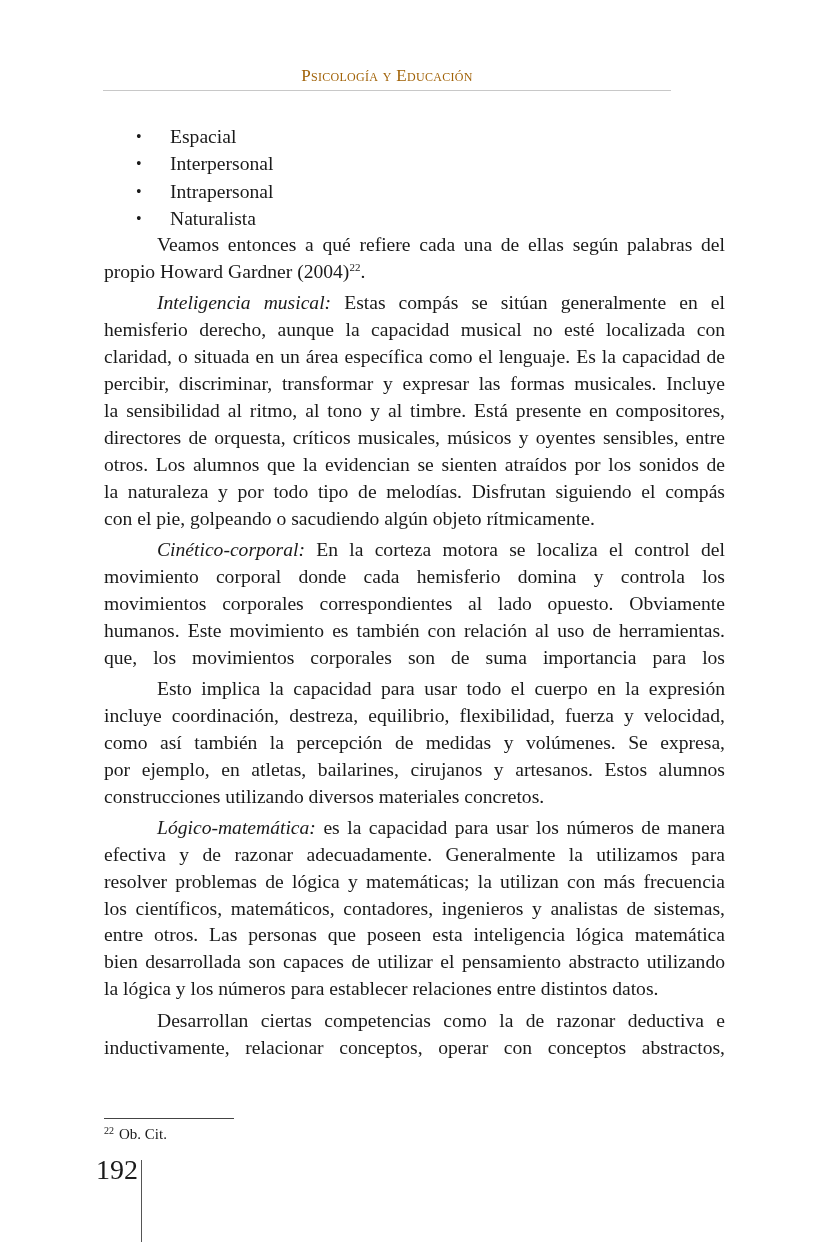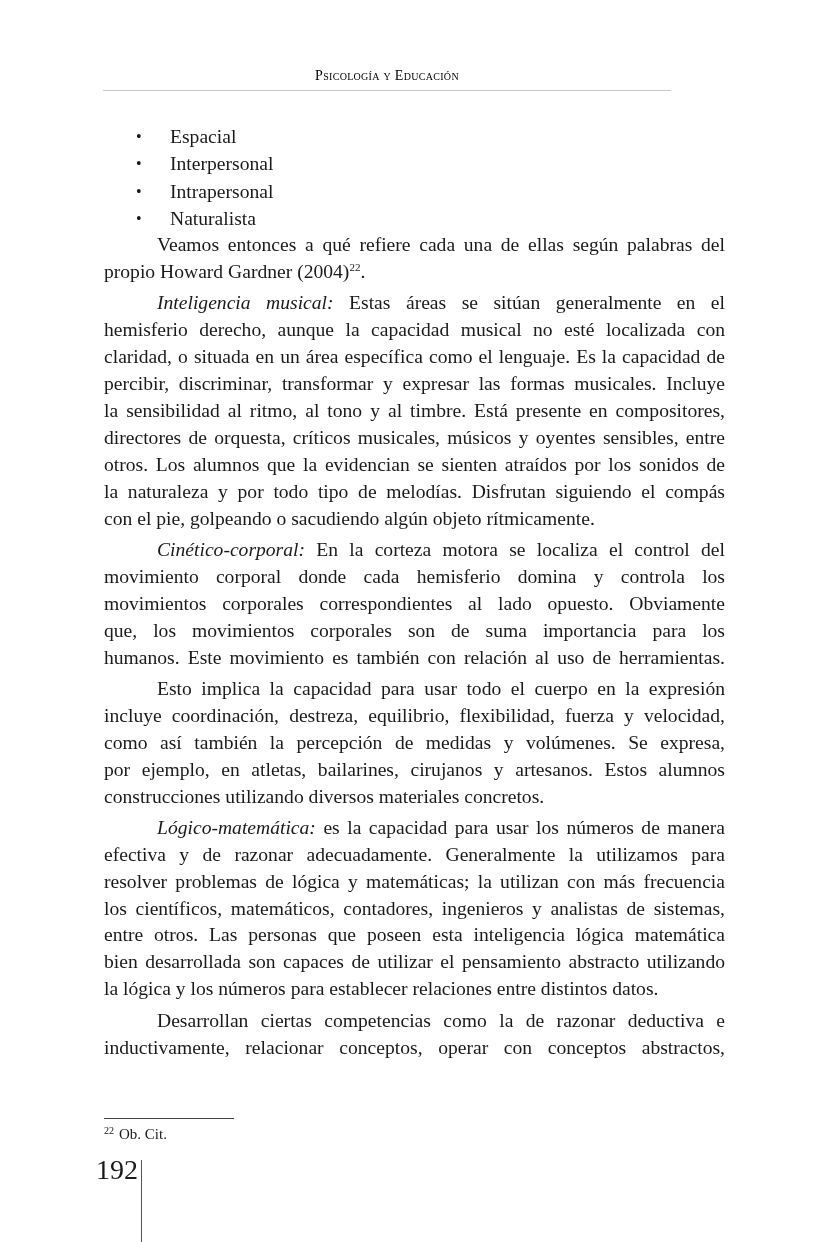--- a/index.html
+++ b/index.html
@@ -1,21 +1,21 @@
 <!DOCTYPE html>
 <html><head>
 <meta charset="utf-8">
 <style>
   html, body { margin: 0; padding: 0; background: #ffffff; }
   body { width: 828px; height: 1242px; position: relative; overflow: hidden;
          font-family: "Liberation Serif", "DejaVu Serif", serif; color: #1a1a1a; }
   .header { position: absolute; left: 103px; top: 62px; width: 568px; height: 28px;
             border-bottom: 1px solid #c8c8c8; text-align: center; }
-  .header-title { font-size: 14px; font-variant: small-caps; letter-spacing: 0.3px;
-                  line-height: 28px; color: #000000; }
+  .header-title { font-size: 17px; font-variant: small-caps; letter-spacing: 0.3px;
+                  line-height: 28px; color: #a16207; }
   .text { position: absolute; left: 104px; width: 621px; font-size: 19.6px; }
   .line { display: block; height: 26.9px; line-height: 26.9px; white-space: nowrap;
           text-align: justify; text-align-last: justify; }
   .line.last { text-align-last: left; }
   .line.indent { padding-left: 53px; }
   .bullet { display: flex; height: 27.3px; line-height: 27.3px; }
   .bullet-dot { width: 66px; padding-left: 32px; box-sizing: border-box; font-size: 16px; }
   .para { margin: 0; }
   .gap { height: 4.5px; }
   em { font-style: italic; }
@@ -55,38 +55,38 @@
       </div>
   </div>
 
   <div class="para">
     <span class="line indent">Veamos entonces a qué refiere cada una de ellas según palabras del</span>
     <span class="line last"><span>propio Howard Gardner (2004)</span><sup>22</sup><span>.</span></span>
   </div>
   <div class="gap"></div>
 
   <div class="para">
-    <span class="line indent"><em>Inteligencia musical:</em><span> Estas áreas se sitúan generalmente en el</span></span>
+    <span class="line indent"><em>Inteligencia musical:</em><span> Estas compás se sitúan generalmente en el</span></span>
     <span class="line">hemisferio derecho, aunque la capacidad musical no esté localizada con</span>
     <span class="line">claridad, o situada en un área específica como el lenguaje. Es la capacidad de</span>
     <span class="line">percibir, discriminar, transformar y expresar las formas musicales. Incluye</span>
     <span class="line">la sensibilidad al ritmo, al tono y al timbre. Está presente en compositores,</span>
     <span class="line">directores de orquesta, críticos musicales, músicos y oyentes sensibles, entre</span>
     <span class="line">otros. Los alumnos que la evidencian se sienten atraídos por los sonidos de</span>
     <span class="line">la naturaleza y por todo tipo de melodías. Disfrutan siguiendo el compás</span>
     <span class="line last">con el pie, golpeando o sacudiendo algún objeto rítmicamente.</span>
   </div>
   <div class="gap"></div>
 
   <div class="para">
     <span class="line indent"><em>Cinético-corporal:</em><span> En la corteza motora se localiza el control del</span></span>
     <span class="line">movimiento corporal donde cada hemisferio domina y controla los</span>
     <span class="line">movimientos corporales correspondientes al lado opuesto. Obviamente</span>
+    <span class="line">humanos. Este movimiento es también con relación al uso de herramientas.</span>
     <span class="line">que, los movimientos corporales son de suma importancia para los</span>
-    <span class="line">humanos. Este movimiento es también con relación al uso de herramientas.</span>
   </div>
   <div class="gap"></div>
 
   <div class="para">
     <span class="line indent">Esto implica la capacidad para usar todo el cuerpo en la expresión</span>
     <span class="line">incluye coordinación, destreza, equilibrio, flexibilidad, fuerza y velocidad,</span>
     <span class="line">como así también la percepción de medidas y volúmenes. Se expresa,</span>
     <span class="line">por ejemplo, en atletas, bailarines, cirujanos y artesanos. Estos alumnos</span>
     <span class="line last">construcciones utilizando diversos materiales concretos.</span>
   </div>

